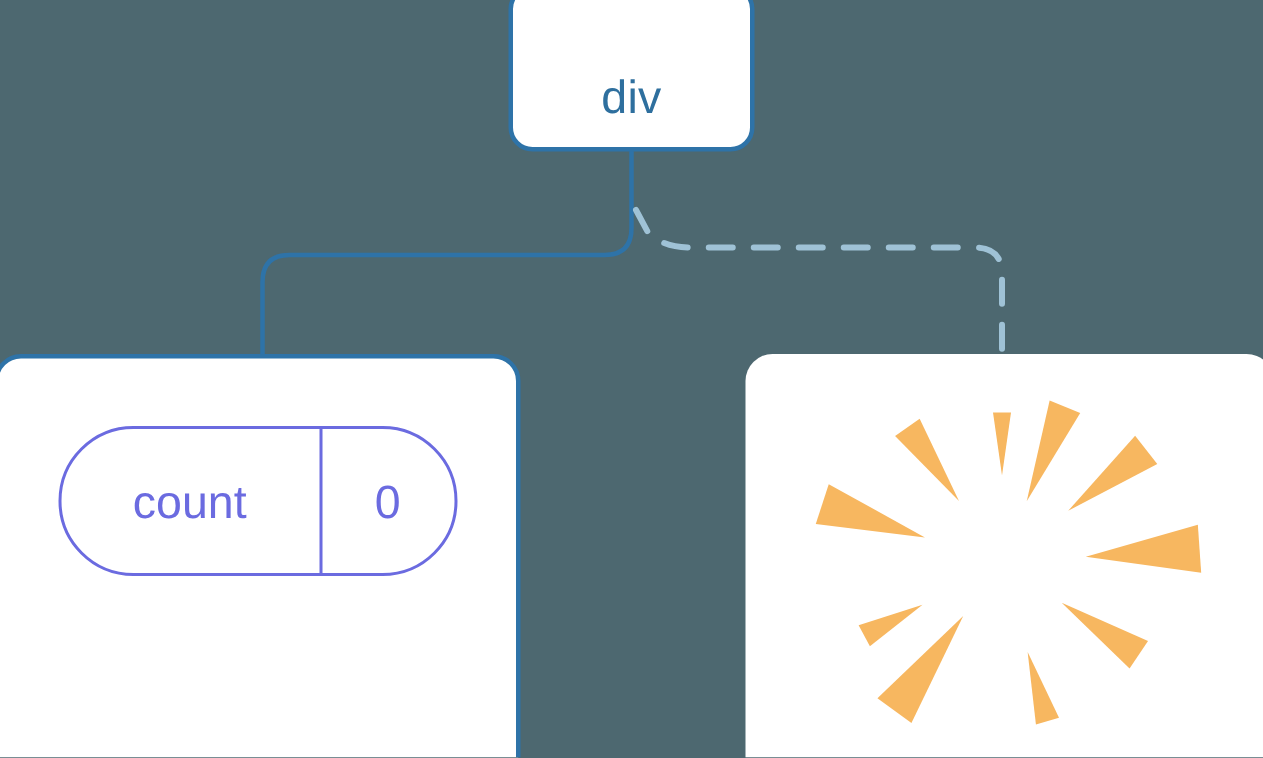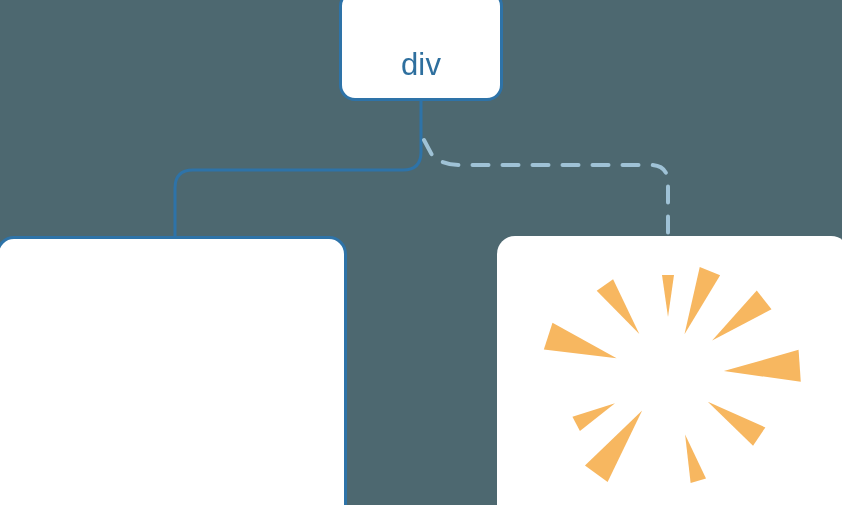--- a/index.html
+++ b/index.html
@@ -131,20 +131,25 @@
   <svg id="edges" viewBox="0 0 842 505" xmlns="http://www.w3.org/2000/svg">
     <path id="edge-solid-path" d="M 421,101 L 421,152 Q 421,170 403,170 L 193,170 Q 175,170 175,188 L 175,240" fill="none" stroke="#2e73a8" stroke-width="3" stroke-linecap="round"></path>
     <path id="edge-dashed-path" d="M 424,140 L 432,155 Q 442,165 460,165 L 650,165 Q 668,165 668,183 L 668,240" fill="none" stroke="#9fc2d6" stroke-width="4" stroke-linecap="round" stroke-dasharray="16 14"></path>
   </svg>
 
   <div class="node" id="node-div">
     <span class="node-title">div</span>
   </div>
 
   <div class="node" id="node-counter">
+    <div class="state-pill">
+      <span class="pill-key">count</span>
+      <span class="pill-divider"></span>
+      <span class="pill-value">0</span>
+    </div>
   </div>
 
   <div class="node" id="node-sparkle">
     <svg id="sparkle-svg" viewBox="0 0 352 290" xmlns="http://www.w3.org/2000/svg">
         <polygon points="187.48,98.20 223.15,39.28 202.76,31.03" fill="#f7b760"></polygon>
         <polygon points="171.00,81.00 177.00,39.00 165.00,39.00" fill="#f7b760"></polygon>
         <polygon points="142.32,98.04 116.10,43.16 99.72,54.63" fill="#f7b760"></polygon>
         <polygon points="119.64,122.31 55.49,86.75 46.84,113.38" fill="#f7b760"></polygon>
         <polygon points="215.13,104.52 274.53,73.35 259.75,54.43" fill="#f7b760"></polygon>
         <polygon points="226.86,135.09 303.79,145.75 301.56,113.83" fill="#f7b760"></polygon>

